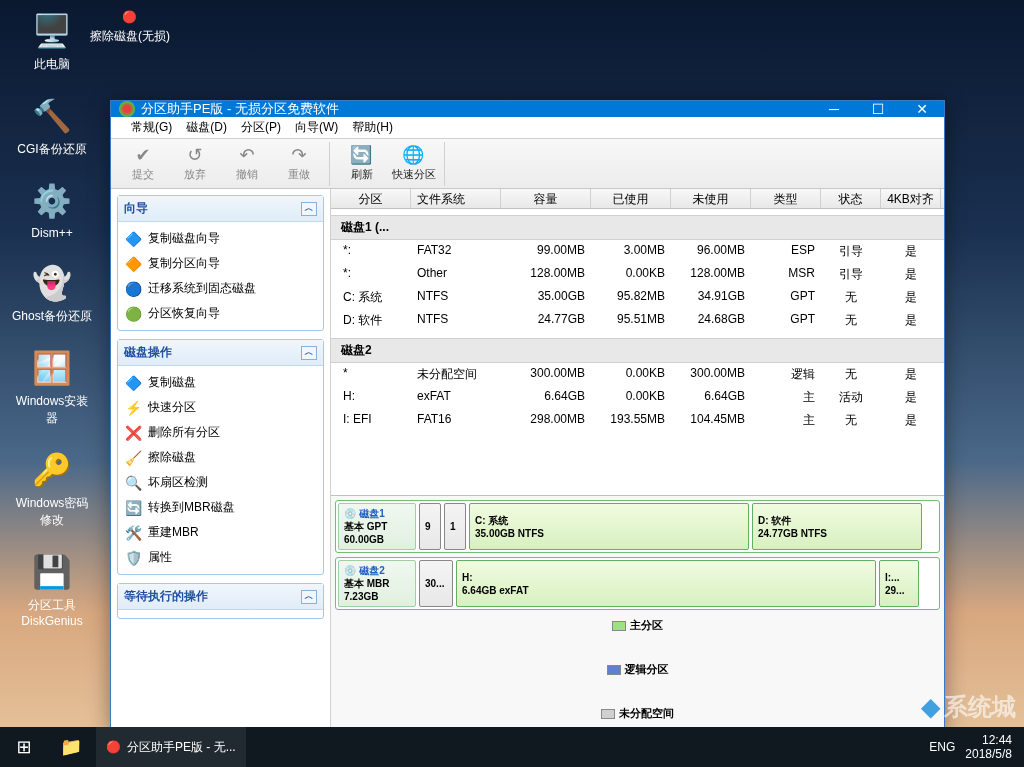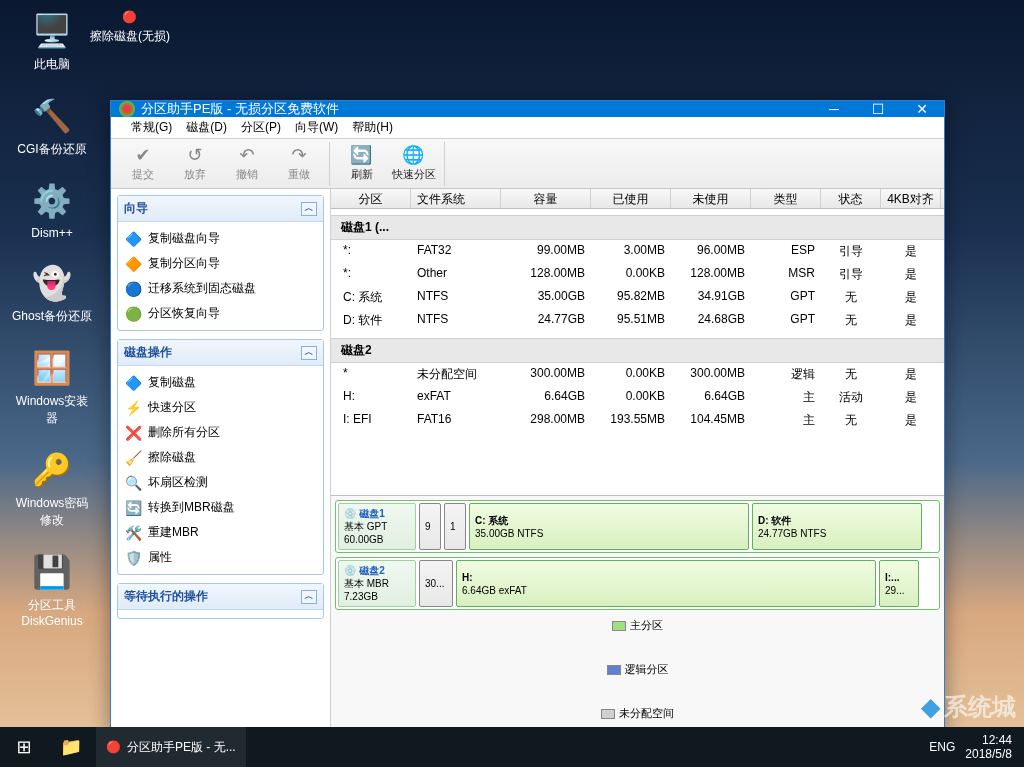--- a/index.html
+++ b/index.html
@@ -37,21 +37,21 @@
 .main { flex: 1; display: flex; flex-direction: column; overflow: hidden; }
 .tbl-head { display: flex; background: linear-gradient(#f8f8f8, #e8e8e8); border-bottom: 1px solid #c0c0c0; height: 20px; font-size: 12px; }
 .tbl-head > div { border-right: 1px solid #d0d0d0; padding: 2px 6px; text-align: center; }
 .tbl-body { flex: 1; overflow: auto; font-size: 12px; }
 .group-h { background: #e8e8e8; padding: 3px 10px; font-weight: bold; border-top: 1px solid #d0d0d0; border-bottom: 1px solid #d0d0d0; margin-top: 6px; }
 .row { display: flex; padding: 3px 0; }
 .row > div { padding: 0 6px; text-align: right; }
 .row > div:first-child { text-align: left; padding-left: 12px; }
 .c1{width:80px}.c2{width:90px;text-align:left !important}.c3{width:90px}.c4{width:80px}.c5{width:80px}.c6{width:70px;text-align:left}.c7{width:60px;text-align:center !important}.c8{width:60px;text-align:center !important}
 
-.diskmap { border-top: 1px solid #c0c0c0; background: #f8f8f8; padding: 4px; }
+.diskmap { border-top: 1px solid #c0c0c0; background: #f8f8f8; padding: 4px; font-weight: bold; }
 .dm-row { display: flex; gap: 3px; margin-bottom: 4px; border: 1px solid #70c070; border-radius: 3px; padding: 2px; background: #fff; }
 .dm-disk { width: 78px; background: linear-gradient(#f0f8f0,#e0f0e0); border: 1px solid #a0d0a0; border-radius: 2px; padding: 3px 5px; font-size: 10px; line-height: 1.3; }
 .dm-disk b { color: #2060c0; }
 .dm-part { border: 1px solid #888; border-radius: 2px; background: linear-gradient(#f4f4f4,#e8e8e8); padding: 3px 5px; font-size: 10px; line-height: 1.3; display: flex; flex-direction: column; justify-content: center; overflow: hidden; white-space: nowrap; }
 .dm-part.g { border-color: #60b060; background: linear-gradient(#f0fce0,#d8f0c0); }
 .legend { display: flex; gap: 29px; padding: 4px 10px; font-size: 11px; align-items: center; flex-direction: column; }
 .legend span { display: flex; align-items: center; gap: 4px; }
 .lbox { width: 14px; height: 10px; border: 1px solid #888; }
 
 .taskbar { position: absolute; bottom: 0; left: 0; right: 0; height: 40px; background: #101820; display: flex; align-items: center; color: #fff; font-size: 12px; }

